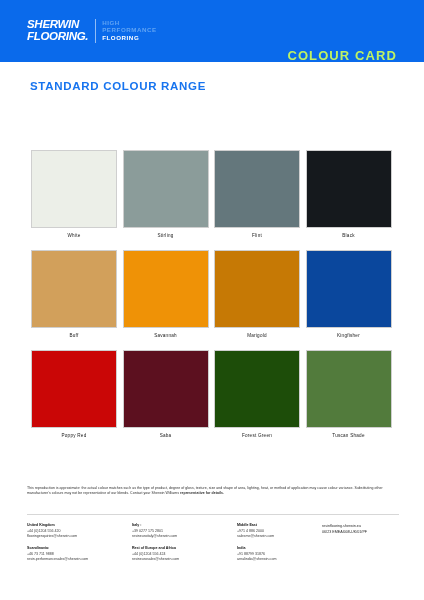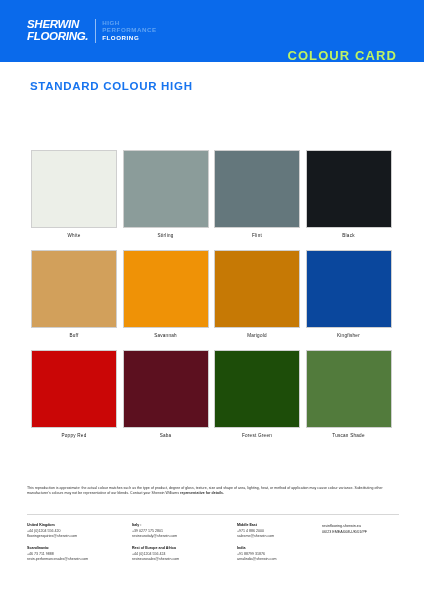--- a/index.html
+++ b/index.html
@@ -122,21 +122,21 @@
       <div class="logo-divider"></div>
       <div class="logo-hpf">
         <div class="dim">HIGH</div>
         <div class="dim">PERFORMANCE</div>
         <div class="bright">FLOORING</div>
       </div>
     </div>
     <div class="card-title">COLOUR CARD</div>
   </div>
 
-  <div class="section-title">STANDARD COLOUR HIGH</div>
+  <div class="section-title">STANDARD COLOUR RANGE</div>
 
   <div class="grid" id="swatch-grid">
       <div class="cell">
         <div class="chip" style="background: rgb(236, 239, 232);"></div>
         <div class="chip-label">White</div>
       </div>
       <div class="cell">
         <div class="chip" style="background: rgb(139, 156, 154);"></div>
         <div class="chip-label">Stirling</div>
       </div>

